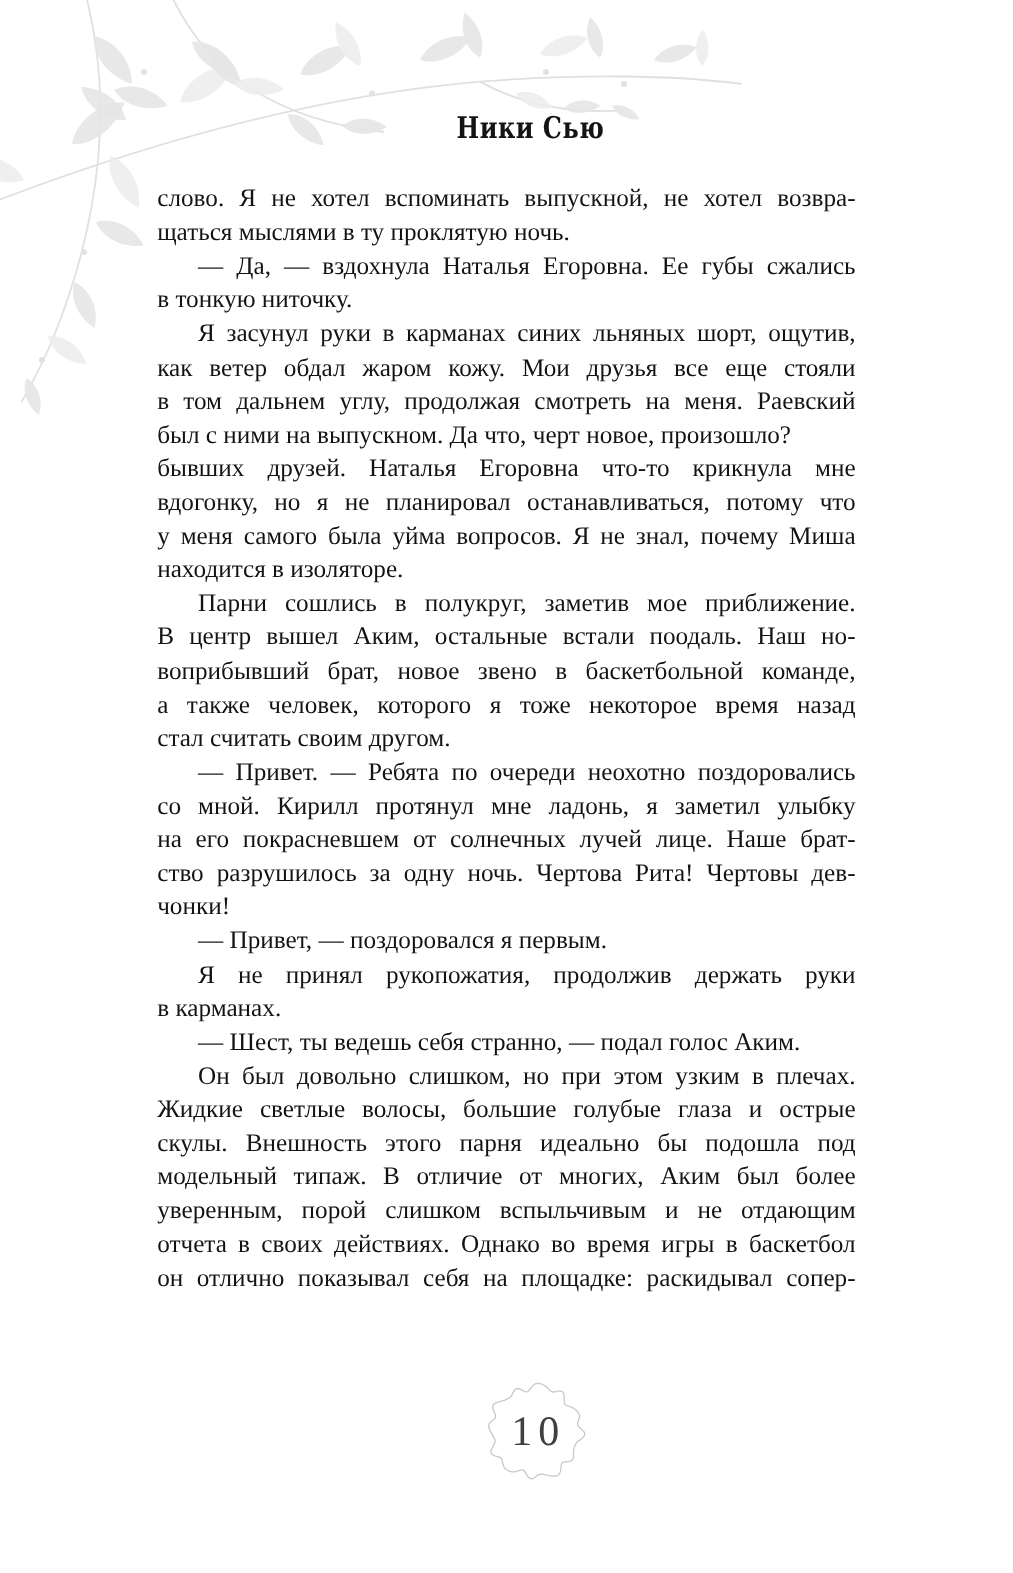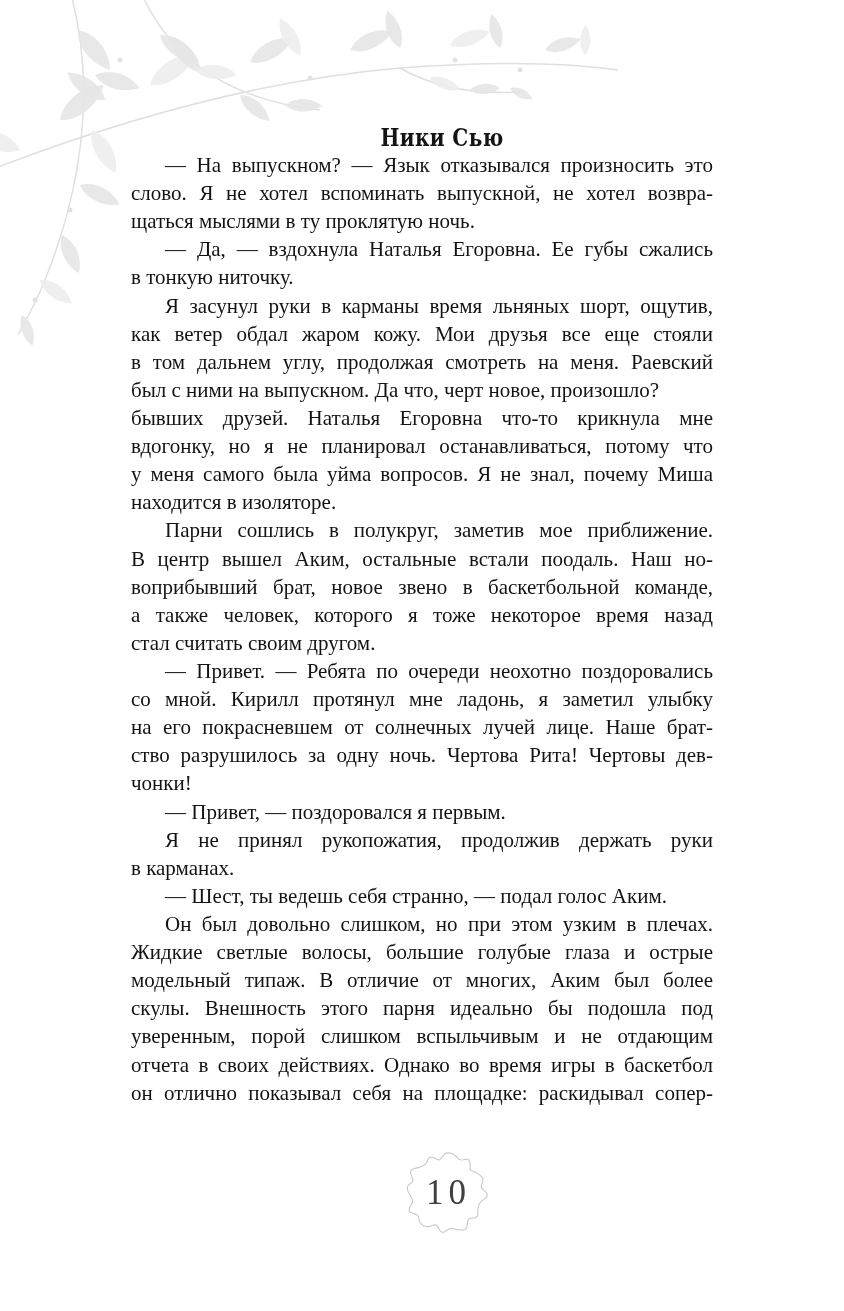--- a/index.html
+++ b/index.html
@@ -9,21 +9,21 @@
   }
   .page{position:absolute;inset:0;}
 
   
   .floral{position:absolute;top:0;left:0;pointer-events:none;}
 
   
   .running-header{
     position:absolute;top:92px;left:131px;width:582px;
     text-align:center;font-family:"DejaVu Serif", serif;font-weight:bold;
-    font-size:25px;color:#141414;white-space:nowrap;margin-top:31px;
+    font-size:25px;color:#141414;white-space:nowrap;
   }
   .running-header .hdr-inner{
     display:inline-block;transform:scaleX(0.80);transform-origin:center;
     position:relative;left:20px;letter-spacing:0.5px;
   }
 
   
   .body-text{
     position:absolute;top:151px;left:131px;width:582px;
     font-size:21px;
@@ -97,30 +97,29 @@
         <circle cx="455" cy="60" r="2.5"></circle>
       </g>
   </svg>
 
   <div class="running-header">
     <span class="hdr-inner">Ники Сью</span>
   </div>
 
   <div class="body-text" id="body-text">
       <div>
-        <div class="line just indent">—  На выпускном? — Язык отказывался произносить это</div>
         <div class="line just">слово. Я не хотел вспоминать выпускной, не хотел возвра-</div>
         <div class="line final">щаться мыслями в ту проклятую ночь.</div>
       </div>
       <div>
         <div class="line just indent">—  Да, — вздохнула Наталья Егоровна. Ее губы сжались</div>
         <div class="line final">в тонкую ниточку.</div>
       </div>
       <div>
-        <div class="line just indent">Я засунул руки в карманы время льняных шорт, ощутив,</div>
+        <div class="line just indent">Я засунул руки в карманах синих льняных шорт, ощутив,</div>
         <div class="line just">как ветер обдал жаром кожу. Мои друзья все еще стояли</div>
         <div class="line just">в том дальнем углу, продолжая смотреть на меня. Раевский</div>
         <div class="line final">был с ними на выпускном. Да что, черт новое, произошло?</div>
       </div>
       <div>
         <div class="line just">бывших друзей. Наталья Егоровна что-то крикнула мне</div>
         <div class="line just">вдогонку, но я не планировал останавливаться, потому что</div>
         <div class="line just">у меня самого была уйма вопросов. Я не знал, почему Миша</div>
         <div class="line final">находится в изоляторе.</div>
       </div>
@@ -144,22 +143,22 @@
       <div>
         <div class="line just indent">Я не принял рукопожатия, продолжив держать руки</div>
         <div class="line final">в карманах.</div>
       </div>
       <div>
         <div class="line final indent">—  Шест, ты ведешь себя странно, — подал голос Аким.</div>
       </div>
       <div>
         <div class="line just indent">Он был довольно слишком, но при этом узким в плечах.</div>
         <div class="line just">Жидкие светлые волосы, большие голубые глаза и острые</div>
+        <div class="line just">скулы. Внешность этого парня идеально бы подошла под</div>
         <div class="line just">модельный типаж. В отличие от многих, Аким был более</div>
-        <div class="line just">скулы. Внешность этого парня идеально бы подошла под</div>
         <div class="line just">уверенным, порой слишком вспыльчивым и не отдающим</div>
         <div class="line just">отчета в своих действиях. Однако во время игры в баскетбол</div>
         <div class="line just">он отлично показывал себя на площадке: раскидывал сопер-</div>
       </div>
     </div>
 
   <div class="pagenum-wrap">
     <svg width="94" height="94" viewBox="0 0 94 94">
       <path id="wavy-circle" fill="none" stroke="#c9c9c9" stroke-width="1.1" d="M87.6,47.0L88.3,48.7L88.0,50.4L86.7,52.0L85.0,53.4L83.2,54.7L81.8,55.9L80.8,57.2L80.1,58.5L79.6,59.9L79.2,61.4L79.0,62.9L78.9,64.5L78.9,66.3L78.9,68.2L78.5,69.9L77.4,71.1L75.7,71.8L73.7,72.0L71.7,72.2L70.1,72.6L69.1,73.7L68.6,75.5L68.4,77.8L68.0,80.2L67.3,82.1L66.0,83.4L64.4,84.0L62.6,84.0L60.7,83.9L58.9,83.7L57.2,83.4L55.5,83.1L53.8,82.7L52.2,82.5L50.7,82.6L49.3,83.2L47.8,84.3L46.2,85.5L44.5,86.3L42.9,86.2L41.4,85.1L40.1,83.3L39.0,81.3L37.9,79.7L36.6,78.9L35.1,78.9L33.4,79.5L31.4,80.1L29.5,80.6L27.6,80.6L25.9,80.2L24.4,79.5L23.0,78.6L21.8,77.5L20.8,76.1L20.2,74.4L19.8,72.5L19.5,70.8L18.7,69.4L17.5,68.5L15.6,67.9L13.4,67.3L11.5,66.5L10.3,65.2L10.1,63.4L10.8,61.3L11.9,59.2L12.9,57.3L13.5,55.6L13.5,54.1L13.0,52.8L12.3,51.4L11.5,50.0L10.7,48.5L9.9,47.0L9.1,45.4L8.5,43.8L8.2,42.1L8.6,40.5L9.7,39.1L11.3,37.8L12.8,36.7L13.8,35.4L14.0,33.9L13.4,32.0L12.5,29.9L11.7,27.6L11.7,25.6L12.5,24.1L14.0,23.1L16.0,22.4L17.9,21.9L19.8,21.4L21.4,20.9L22.9,20.2L24.3,19.6L25.6,18.8L26.7,17.8L27.6,16.4L28.4,14.8L29.3,13.1L30.4,11.7L31.9,11.1L33.7,11.3L35.7,12.2L37.6,13.3L39.2,13.9L40.7,13.7L41.9,12.6L43.2,10.9L44.6,9.1L46.2,7.7L47.8,6.9L49.5,6.8L51.2,7.0L52.8,7.6L54.4,8.4L55.8,9.3L57.2,10.5L58.4,11.8L59.6,13.0L61.0,13.8L62.5,14.0L64.4,13.7L66.5,13.3L68.4,13.3L69.9,14.0L70.8,15.6L71.1,17.8L71.1,20.2L71.1,22.3L71.6,23.9L72.6,24.9L74.1,25.5L75.8,26.1L77.4,26.8L79.0,27.6L80.4,28.6L81.7,29.8L82.8,31.0L83.7,32.5L84.0,34.1L83.7,35.9L83.0,37.7L82.4,39.5L82.3,41.0L82.9,42.5L84.3,43.9L86.1,45.4L87.6,47.0Z"></path>
     </svg>

